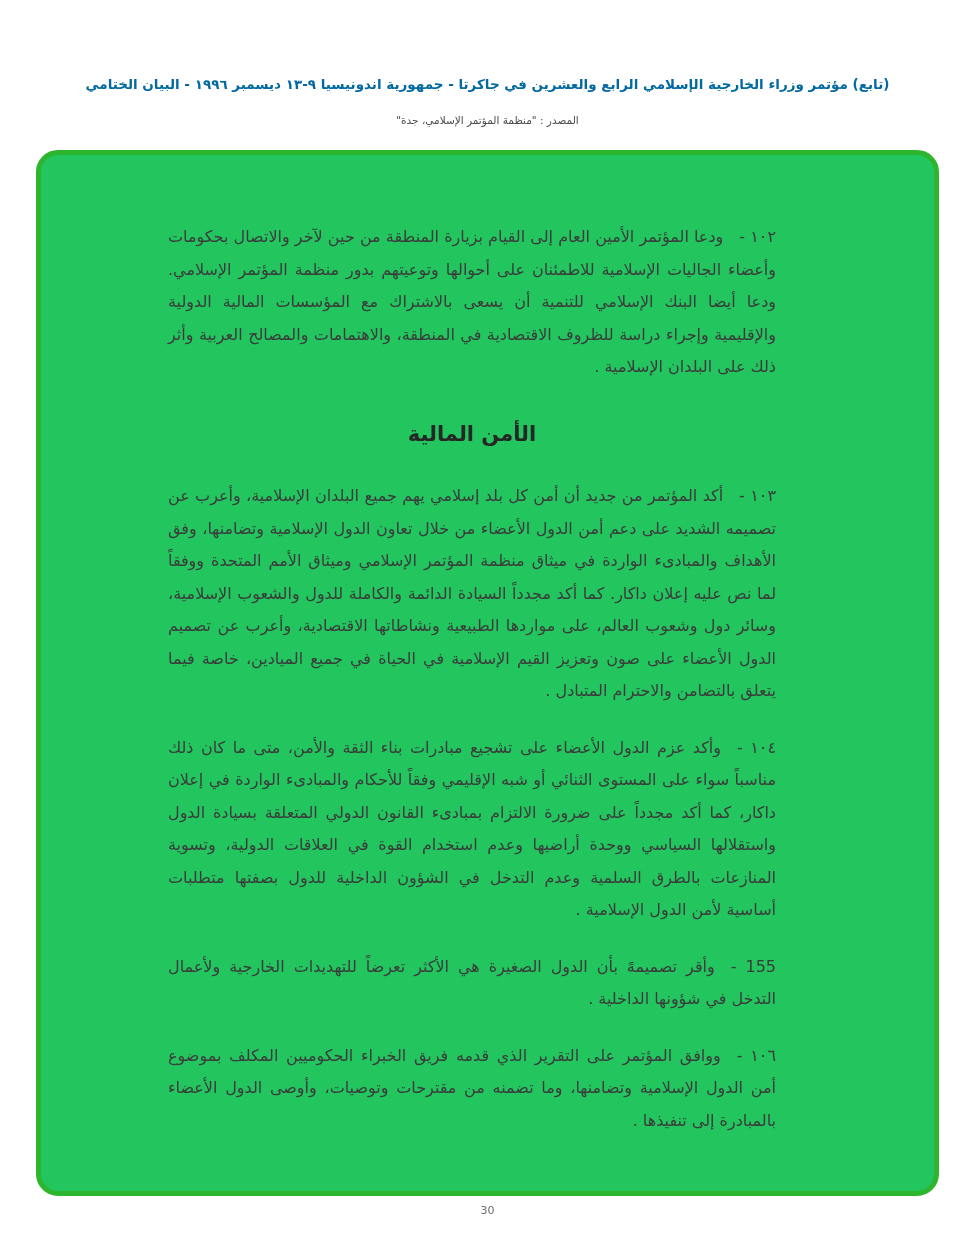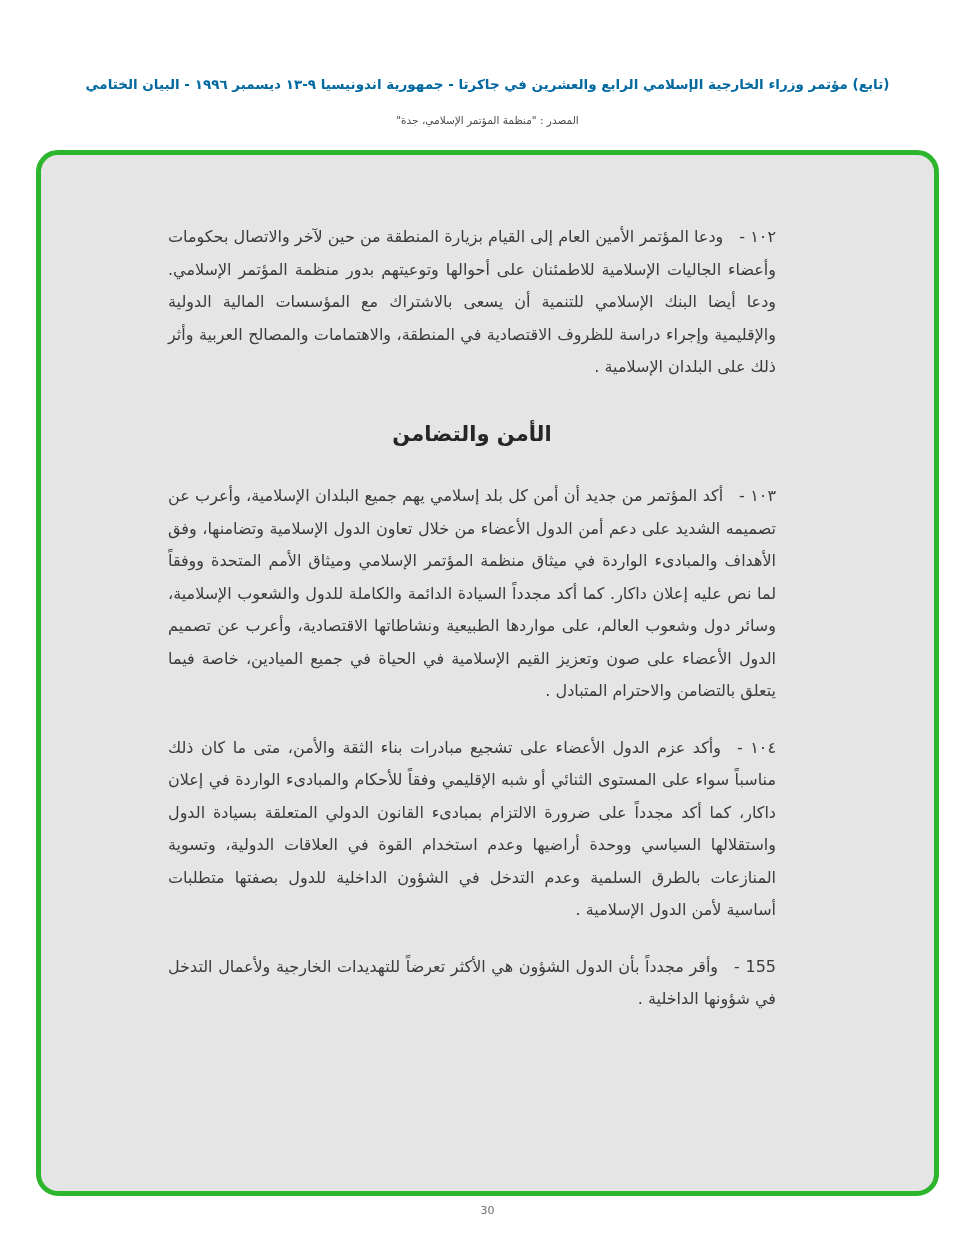--- a/index.html
+++ b/index.html
@@ -31,21 +31,21 @@
     margin-top: 22px;
     font-size: 10.5px;
     color: #4b4b4b;
   }
   .green-frame {
     position: absolute;
     left: 36px; top: 150px;
     width: 903px; height: 1046px;
     border: 5px solid #2db52d;
     border-radius: 22px;
-    background: #e5e5e5;
+    background: #22c55e;
   }
   .content {
     position: absolute;
     top: 66px; right: 158px;
     width: 608px;
     direction: rtl;
     text-align: justify;
     color: #3b3b3b;
     font-size: 16px;
     line-height: 32.5px;
@@ -82,33 +82,36 @@
     <div class="line2">المصدر : "منظمة المؤتمر الإسلامي، جدة"</div>
   </div>
 
   <div class="green-frame">
     <div class="content">
 
       <p class="para">
         <span class="pnum">١٠٢ -</span><span class="ptext">ودعا المؤتمر الأمين العام إلى القيام بزيارة المنطقة من حين لآخر والاتصال بحكومات وأعضاء الجاليات الإسلامية للاطمئنان على أحوالها وتوعيتهم بدور منظمة المؤتمر الإسلامي. ودعا أيضا البنك الإسلامي للتنمية أن يسعى بالاشتراك مع المؤسسات المالية الدولية والإقليمية وإجراء دراسة للظروف الاقتصادية في المنطقة، والاهتمامات والمصالح العربية وأثر ذلك على البلدان الإسلامية .</span>
       </p>
 
-      <h2 class="section-heading">الأمن والتضامن</h2>
+      <h2 class="section-heading">الأمن المالية</h2>
 
       <p class="para">
         <span class="pnum">١٠٣ -</span><span class="ptext">أكد المؤتمر من جديد أن أمن كل بلد إسلامي يهم جميع البلدان الإسلامية، وأعرب عن تصميمه الشديد على دعم أمن الدول الأعضاء من خلال تعاون الدول الإسلامية وتضامنها، وفق الأهداف والمبادىء الواردة في ميثاق منظمة المؤتمر الإسلامي وميثاق الأمم المتحدة ووفقاً لما نص عليه إعلان داكار. كما أكد مجدداً السيادة الدائمة والكاملة للدول والشعوب الإسلامية، وسائر دول وشعوب العالم، على مواردها الطبيعية ونشاطاتها الاقتصادية، وأعرب عن تصميم الدول الأعضاء على صون وتعزيز القيم الإسلامية في الحياة في جميع الميادين، خاصة فيما يتعلق بالتضامن والاحترام المتبادل .</span>
       </p>
 
       <p class="para">
         <span class="pnum">١٠٤ -</span><span class="ptext">وأكد عزم الدول الأعضاء على تشجيع مبادرات بناء الثقة والأمن، متى ما كان ذلك مناسباً سواء على المستوى الثنائي أو شبه الإقليمي وفقاً للأحكام والمبادىء الواردة في إعلان داكار، كما أكد مجدداً على ضرورة الالتزام بمبادىء القانون الدولي المتعلقة بسيادة الدول واستقلالها السياسي ووحدة أراضيها وعدم استخدام القوة في العلاقات الدولية، وتسوية المنازعات بالطرق السلمية وعدم التدخل في الشؤون الداخلية للدول بصفتها متطلبات أساسية لأمن الدول الإسلامية .</span>
       </p>
 
       <p class="para">
-        <span class="pnum">155 -</span><span class="ptext">وأقر مجدداً بأن الدول الشؤون هي الأكثر تعرضاً للتهديدات الخارجية ولأعمال التدخل في شؤونها الداخلية .</span>
+        <span class="pnum">155 -</span><span class="ptext">وأقر تصميمهً بأن الدول الصغيرة هي الأكثر تعرضاً للتهديدات الخارجية ولأعمال التدخل في شؤونها الداخلية .</span>
       </p>
 
+      <p class="para">
+        <span class="pnum">١٠٦ -</span><span class="ptext">ووافق المؤتمر على التقرير الذي قدمه فريق الخبراء الحكوميين المكلف بموضوع أمن الدول الإسلامية وتضامنها، وما تضمنه من مقترحات وتوصيات، وأوصى الدول الأعضاء بالمبادرة إلى تنفيذها .</span>
+      </p>
 
     </div>
   </div>
 
   <div class="page-mark">30</div>
 
 </div>
 
 </body></html>

